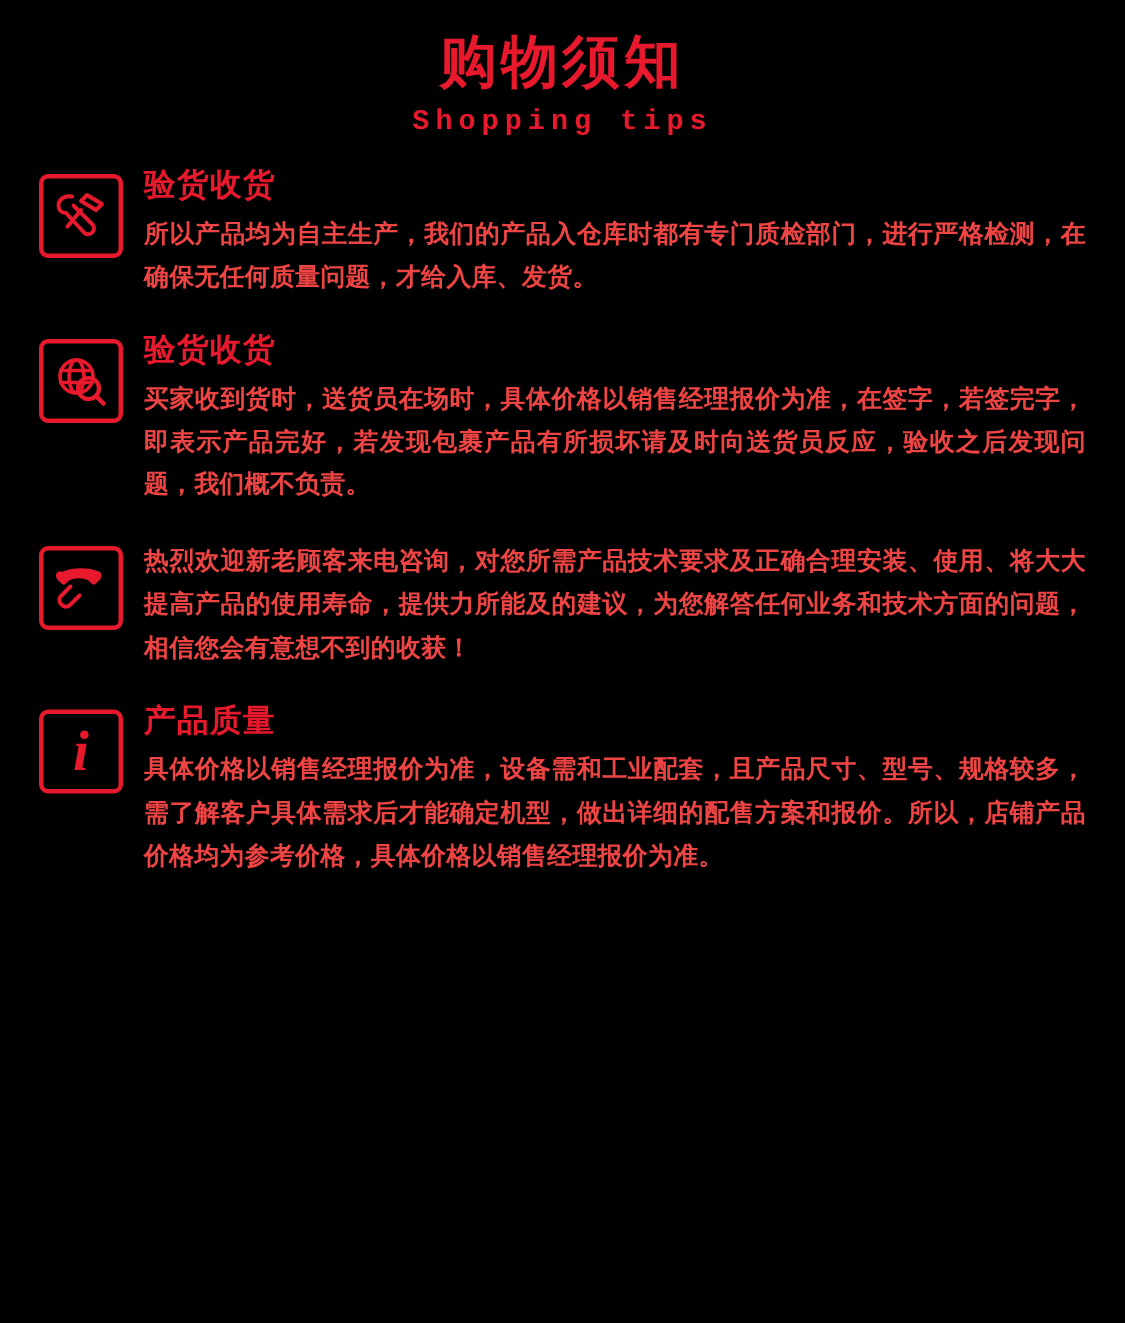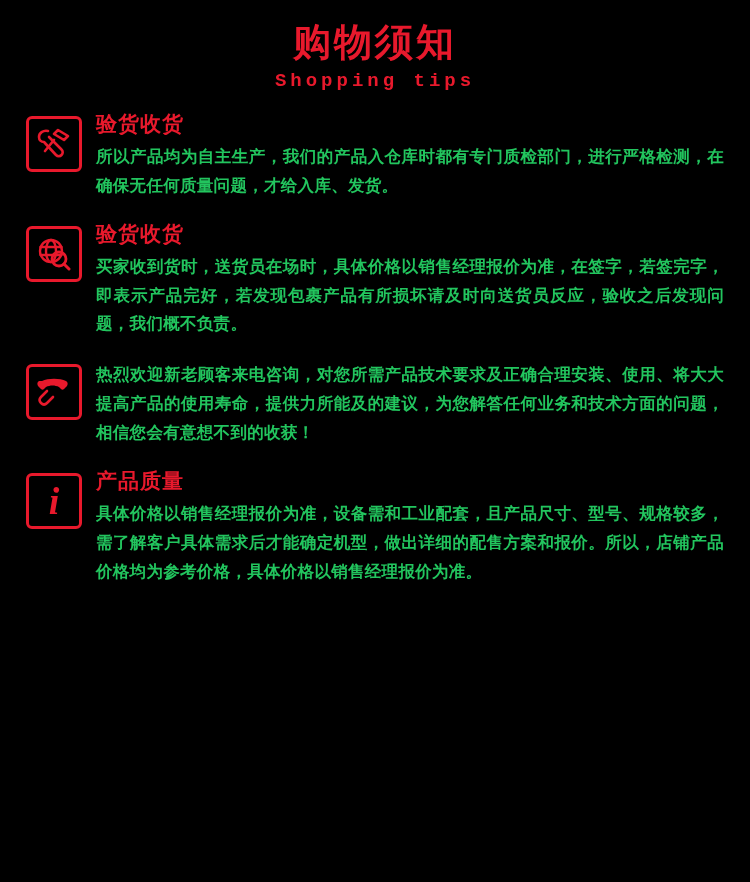--- a/index.html
+++ b/index.html
@@ -73,21 +73,21 @@
     font-size: 21px;
     font-weight: bold;
     color: #e8192c;
     line-height: 1.1;
     margin-bottom: 7px;
     letter-spacing: 1px;
   }
   .sec-text {
     font-size: 16.5px;
     line-height: 1.75;
-    color: #22c55e;
+    color: #ef4444;
     font-weight: bold;
     letter-spacing: 0.3px;
     text-align: justify;
   }
   .info-i {
     font-family: "Liberation Serif", serif;
     font-style: italic;
     font-weight: bold;
     font-size: 38px;
     color: #e8192c;

